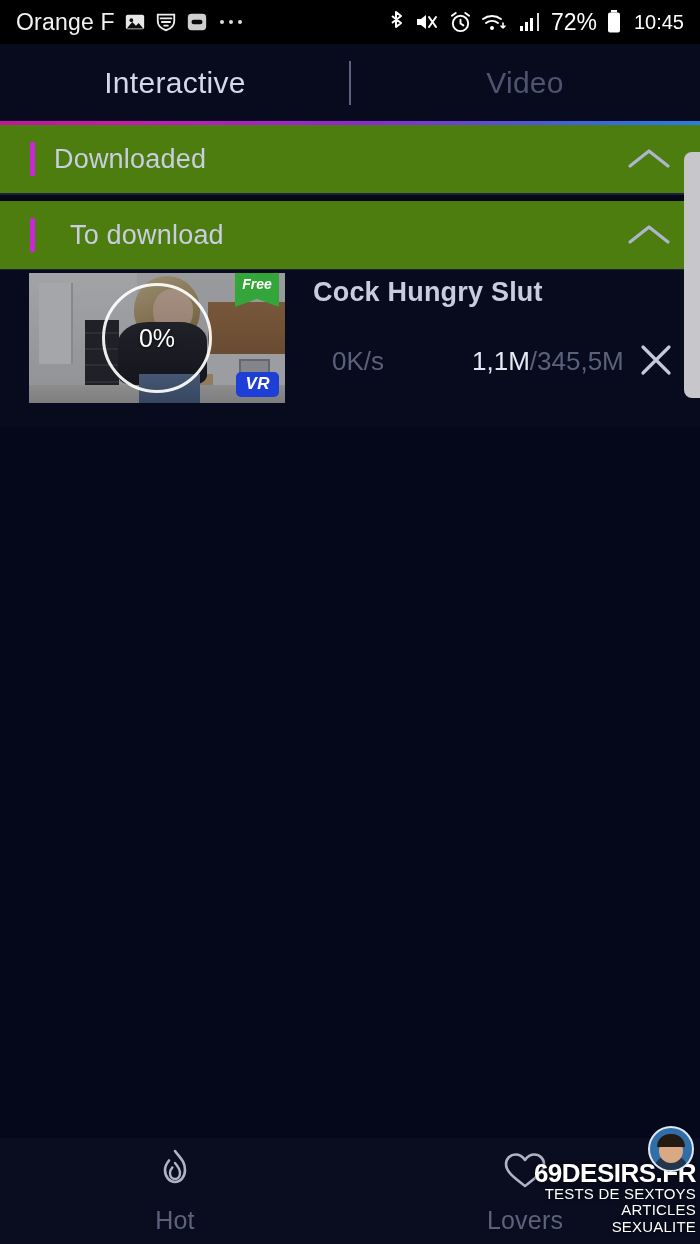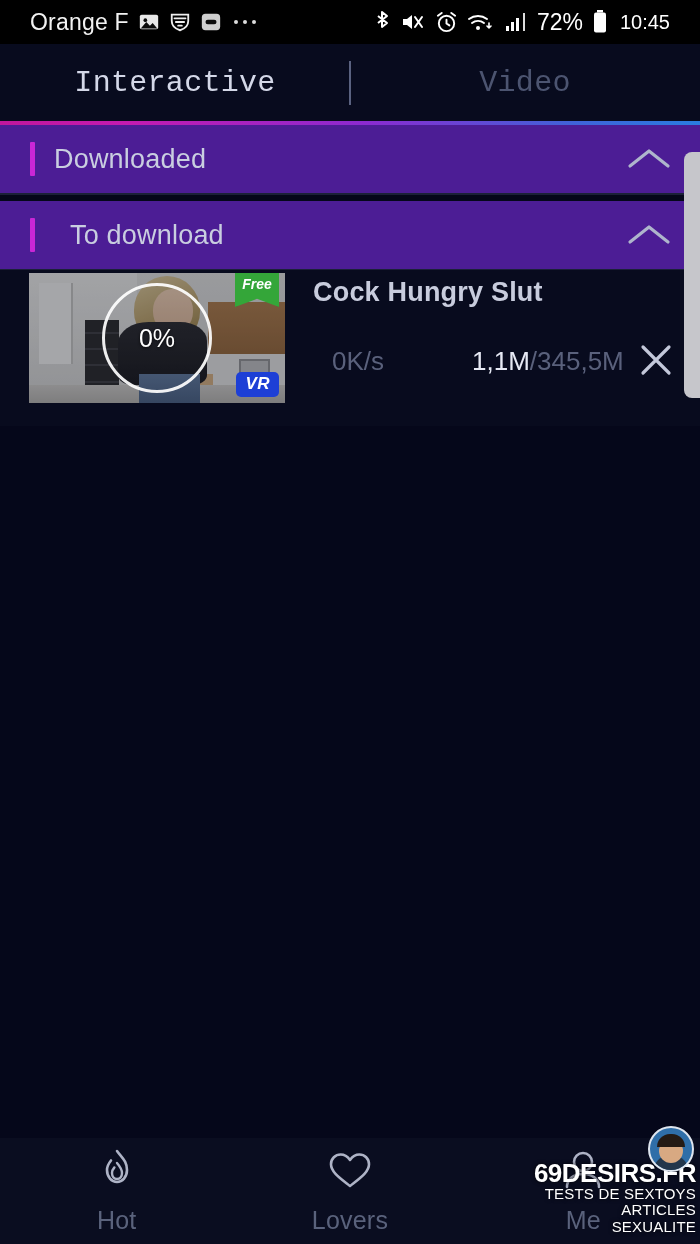--- a/index.html
+++ b/index.html
@@ -8,54 +8,53 @@
     background:#05071a;
     font-family:"Liberation Sans", sans-serif;
     overflow:hidden;
   }
   #app { position:relative; width:700px; height:1244px; background:#05071a; }
 
   
   .statusbar{
     position:absolute; top:0; left:0; width:700px; height:44px;
     background:#000000; display:flex; align-items:center;
-    padding:0 30px; color:#ffffff;
+    padding:0 16px; color:#ffffff;
   }
   .sb-left{ display:flex; align-items:center; gap:9px; flex:1; }
   .sb-carrier{ font-size:23px; letter-spacing:.2px; color:#f2f2f2; }
   .sb-right{ display:flex; align-items:center; gap:9px; }
   .sb-batt-pct{ font-size:23px; color:#ffffff; }
   .sb-clock{ font-size:20px; color:#ffffff; margin-left:3px; }
   .ico{ display:inline-block; line-height:0; }
 
   
   .tabs{
     position:absolute; top:44px; left:0; width:700px; height:78px;
     background:#080b1e; display:flex; align-items:center;
   }
   .tab{
     flex:1; text-align:center; font-size:30px; letter-spacing:.3px;
     user-select:none;
-    font-family:Liberation Mono, monospace;
   }
   .tab.active{ color:#d4d8e8; }
   .tab.inactive{ color:#4c5470; }
   .tab-divider{
     position:absolute; left:349px; top:61px; width:2px; height:44px;
     background:#5a6280;
   }
   .tab-underline{
     position:absolute; top:121px; left:0; width:700px; height:4px;
     background:linear-gradient(90deg,#c0179c 0%,#c41bb0 18%,#8c2ad0 52%,#3f63d8 82%,#2a7de0 100%);
   }
 
   
   .section{
     position:absolute; left:0; width:700px; height:68px;
-    display:flex; align-items:center; background:#4c1d95;
+    display:flex; align-items:center; background:#4d7c0f;
   }
   .section.s1{ top:125px; }
   .section.s2{ top:201px;gap:16px; }
   .sec-bar{
     width:5px; height:34px; background:#c927d6; margin-left:30px;
     border-radius:1px;
   }
   .sec-title{
     margin-left:19px; font-size:27px; color:#c9cee0; letter-spacing:.2px;
   }
@@ -427,29 +426,20 @@
 
     <div class="nav-item">
       <div class="nav-ico">
         <svg width="48" height="44" viewBox="0 0 48 44">
           <path d="M24 38C14 30 5 24 5 16.2 5 10.6 9.4 6.5 14.6 6.5c3.6 0 6.9 1.9 9.4 5.4 2.5-3.5 5.8-5.4 9.4-5.4 5.2 0 9.6 4.1 9.6 9.7C43 24 34 30 24 38z" fill="none" stroke="#aeb3c6" stroke-width="2.6" stroke-linejoin="round"></path>
         </svg>
       </div>
       <div class="nav-label">Lovers</div>
     </div>
 
-    <div class="nav-item">
-      <div class="nav-ico">
-        <svg width="44" height="46" viewBox="0 0 44 46">
-          <circle cx="22" cy="15" r="9" fill="none" stroke="#aeb3c6" stroke-width="2.6"></circle>
-          <path d="M6 40c0-8.4 7.2-13 16-13s16 4.6 16 13" fill="none" stroke="#aeb3c6" stroke-width="2.6" stroke-linecap="round"></path>
-        </svg>
-      </div>
-      <div class="nav-label">Me</div>
-    </div>
 
     <div class="watermark">
       <div class="wm-avatar">
         <div class="wm-body"></div>
         <div class="wm-face"></div>
         <div class="wm-hair"></div>
       </div>
       <div class="wm-main">69DESIRS.FR</div>
       <div class="wm-sub">TESTS DE SEXTOYS</div>
       <div class="wm-sub">ARTICLES</div>

